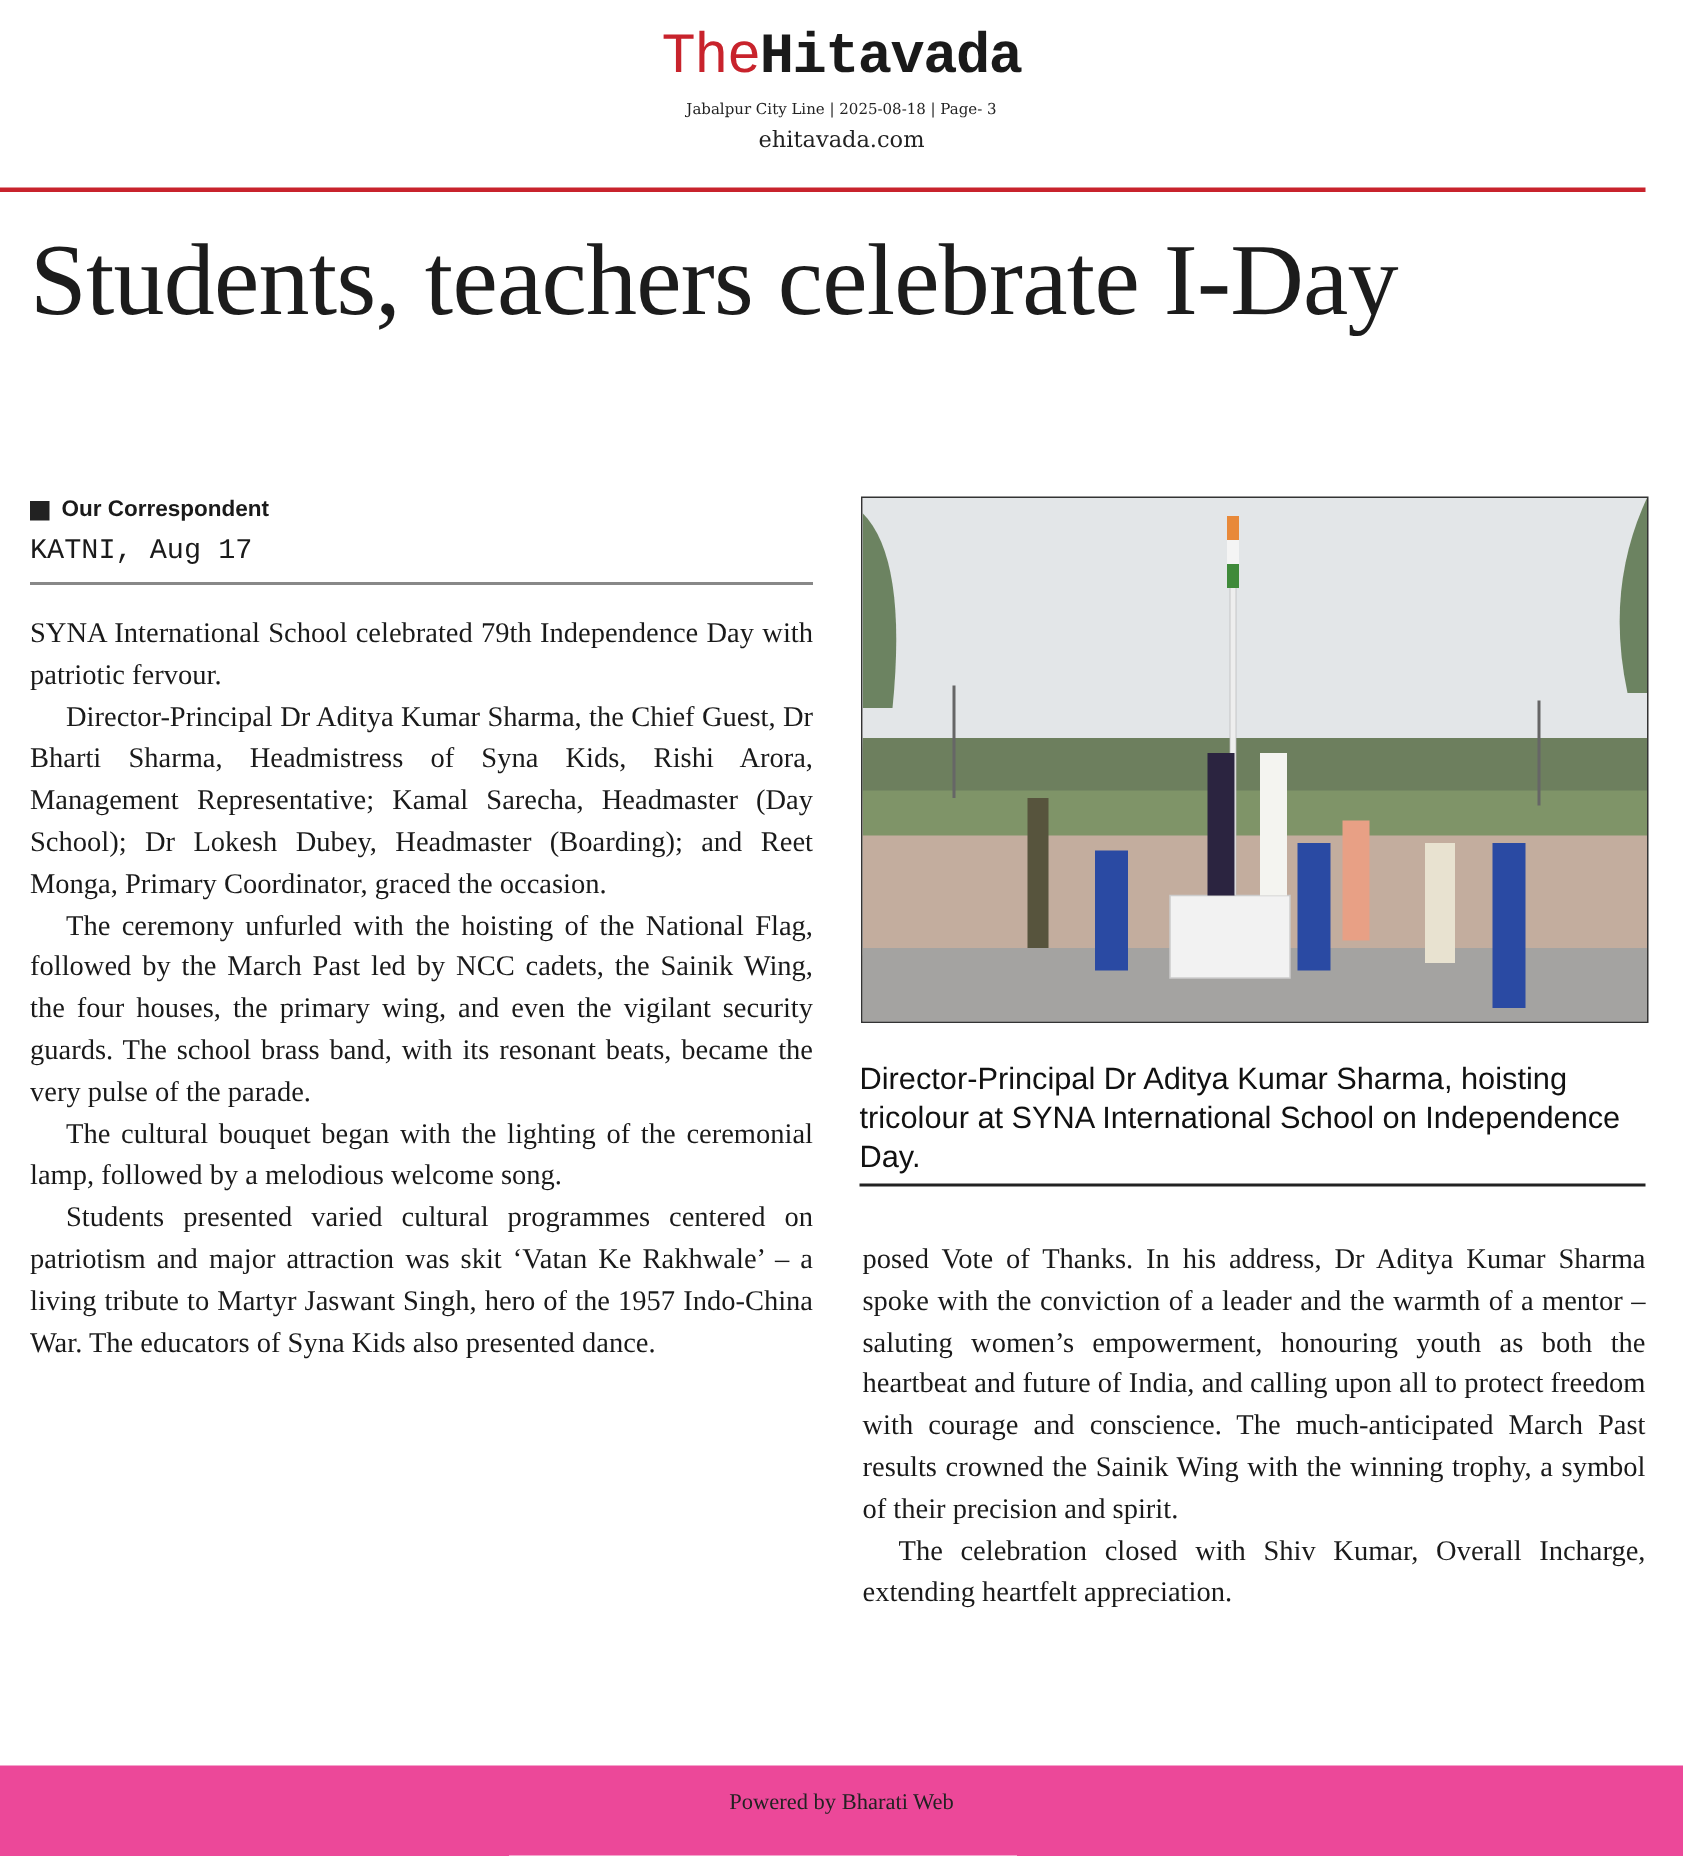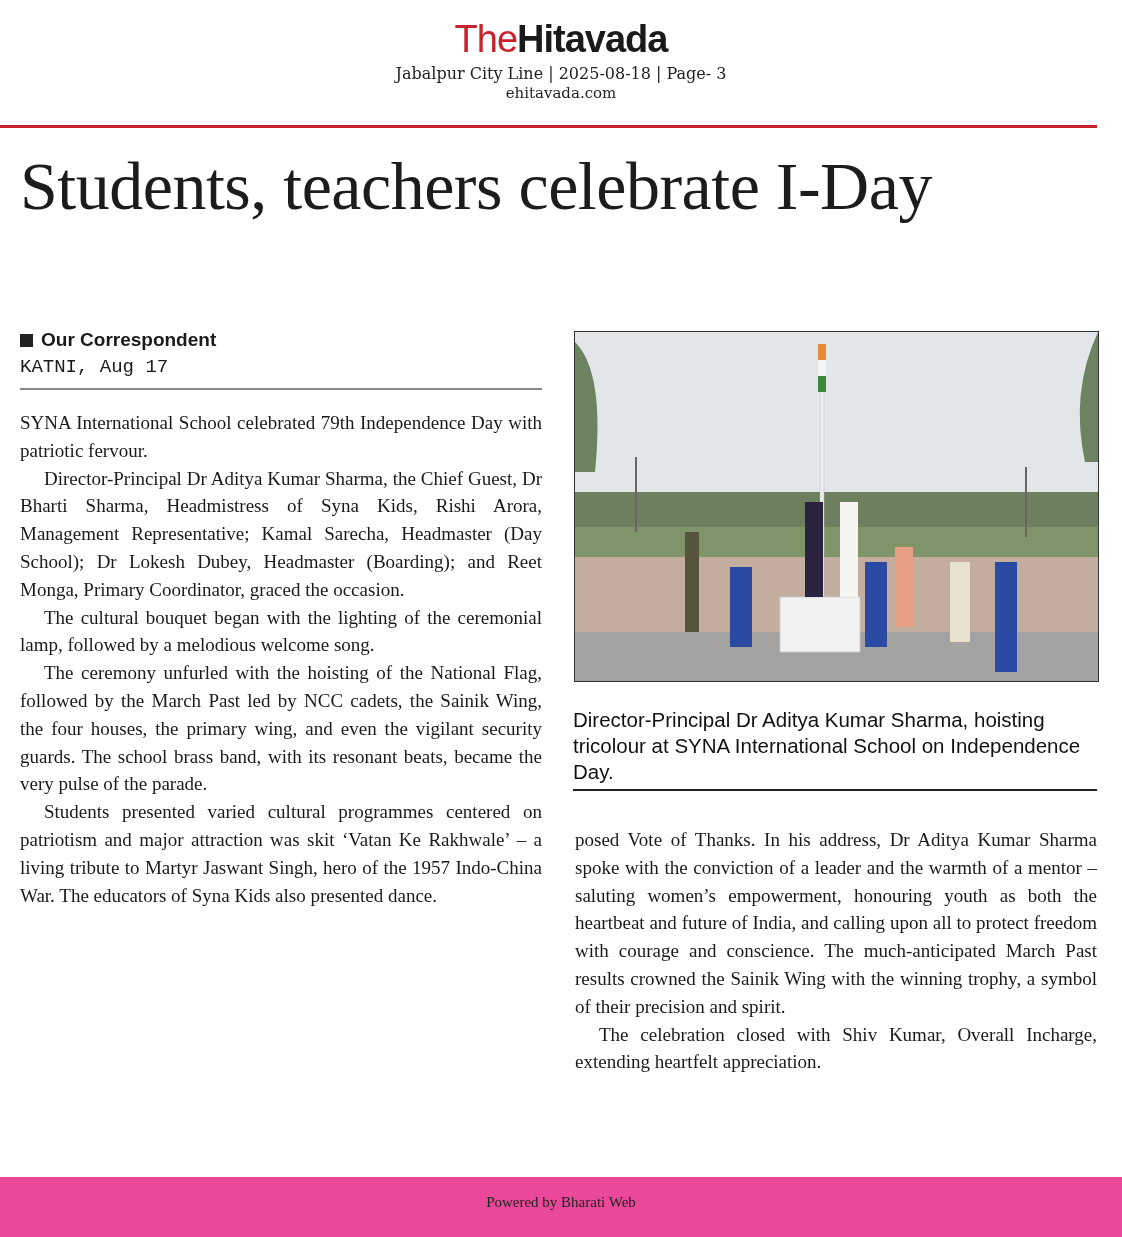--- a/index.html
+++ b/index.html
@@ -1,26 +1,26 @@
 <!DOCTYPE html>
 <html><head>
 <meta charset="utf-8">
 <style>
   html, body { margin:0; padding:0; background:#fff; }
   body { width:1122px; height:1237px; position:relative; overflow:hidden; font-family:"DejaVu Serif", serif; color:#1a1a1a; }
   .masthead { position:absolute; left:0; top:0; width:1122px; text-align:center; }
-  .logo { margin-top:18px; font-family:Liberation Sans, sans-serif; font-size:38px; line-height:42px; letter-spacing:-1px; }
+  .logo { margin-top:18px; font-family:Liberation Mono, monospace; font-size:38px; line-height:42px; letter-spacing:-1px; }
   .logo .the { color:#c8232c; font-weight:400; }
   .logo .hit { color:#1a1a1a; font-weight:700; }
-  .edition { font-family:"DejaVu Serif", serif; font-size:16px; line-height:20px; color:#222; margin-top:4px; }
+  .edition { font-family:"DejaVu Serif", serif; font-size:10px; line-height:20px; color:#222; margin-top:4px; }
   .site { font-family:"DejaVu Serif", serif; font-size:15px; line-height:18px; color:#222; }
   .redrule { position:absolute; left:0; top:125px; width:1097px; height:3px; background:#c8232c; }
   .headline { position:absolute; left:20px; top:146px; width:1080px; font-family:"Liberation Serif", serif; font-size:68px; line-height:80px; color:#1c1c1c; letter-spacing:-0.5px; }
   .byline { position:absolute; left:20px; top:328px; width:522px; }
-  .byline .author { font-family:"Liberation Sans", sans-serif; font-weight:700; font-size:19px; line-height:24px; display:flex; align-items:center; }
+  .byline .author { font-family:"Liberation Sans", sans-serif; font-weight:700; font-size:15px; line-height:24px; display:flex; align-items:center; }
   .byline .sq { display:inline-block; width:13px; height:13px; background:#222; margin-right:8px; }
   .byline .dateline { font-family:Liberation Mono, monospace; font-size:19px; line-height:26px; margin-top:2px; }
   .byline .rule { height:2px; background:#888; margin-top:8px; }
   .col { position:absolute; font-family:"Liberation Serif", serif; font-size:19px; line-height:27.8px; text-align:justify; color:#1a1a1a; }
   .col p { margin:0; text-indent:24px; }
   .col p.first { text-indent:0; }
   .col1 { left:20px; top:409px; width:522px; }
   .col2 { left:575px; top:826px; width:522px; }
   .photo { position:absolute; left:574px; top:331px; width:523px; height:349px; border:1px solid #333; overflow:hidden; background:linear-gradient(#dfe3e6 0%, #e9ecee 45%, #8fa07f 48%, #7e8f72 55%, #b9a79a 60%, #c9b5a6 75%, #a9a8a6 85%, #9e9e9c 100%); }
   .caption { position:absolute; left:573px; top:707px; width:524px; font-family:"Liberation Sans", sans-serif; font-size:20.5px; line-height:26px; color:#111; }
@@ -47,22 +47,22 @@
       <span class="sq"></span>
       <span>Our Correspondent</span>
     </div>
   <div class="dateline">KATNI, Aug 17</div>
   <div class="rule"></div>
 </div>
 
 <div class="col col1">
   <p class="first">SYNA International School celebrated 79th Independence Day with patriotic fervour.</p>
   <p>Director-Principal Dr Aditya Kumar Sharma, the Chief Guest, Dr Bharti Sharma, Headmistress of Syna Kids, Rishi Arora, Management Representative; Kamal Sarecha, Headmaster (Day School); Dr Lokesh Dubey, Headmaster (Boarding); and Reet Monga, Primary Coordinator, graced the occasion.</p>
+  <p>The ceremony unfurled with the hoisting of the National Flag, followed by the March Past led by NCC cadets, the Sainik Wing, the four houses, the primary wing, and even the vigilant security guards. The school brass band, with its resonant beats, became the very pulse of the parade.</p>
   <p>The cultural bouquet began with the lighting of the ceremonial lamp, followed by a melodious welcome song.</p>
-  <p>The ceremony unfurled with the hoisting of the National Flag, followed by the March Past led by NCC cadets, the Sainik Wing, the four houses, the primary wing, and even the vigilant security guards. The school brass band, with its resonant beats, became the very pulse of the parade.</p>
   <p>Students presented varied cultural programmes centered on patriotism and major attraction was skit ‘Vatan Ke Rakhwale’ – a living tribute to Martyr Jaswant Singh, hero of the 1957 Indo-China War. The educators of Syna Kids also presented dance.</p>
 </div>
 
 <div class="photo" title="Flag hoisting ceremony with students in blue uniforms and officials saluting">
   <svg width="523" height="349" viewBox="0 0 523 349">
     <rect x="0" y="0" width="523" height="160" fill="#e3e6e8"></rect>
     <rect x="0" y="160" width="523" height="40" fill="#6d7f5e"></rect>
     <rect x="0" y="195" width="523" height="40" fill="#7f9468"></rect>
     <rect x="0" y="225" width="523" height="80" fill="#c3ad9e"></rect>
     <rect x="0" y="300" width="523" height="49" fill="#a4a3a1"></rect>

